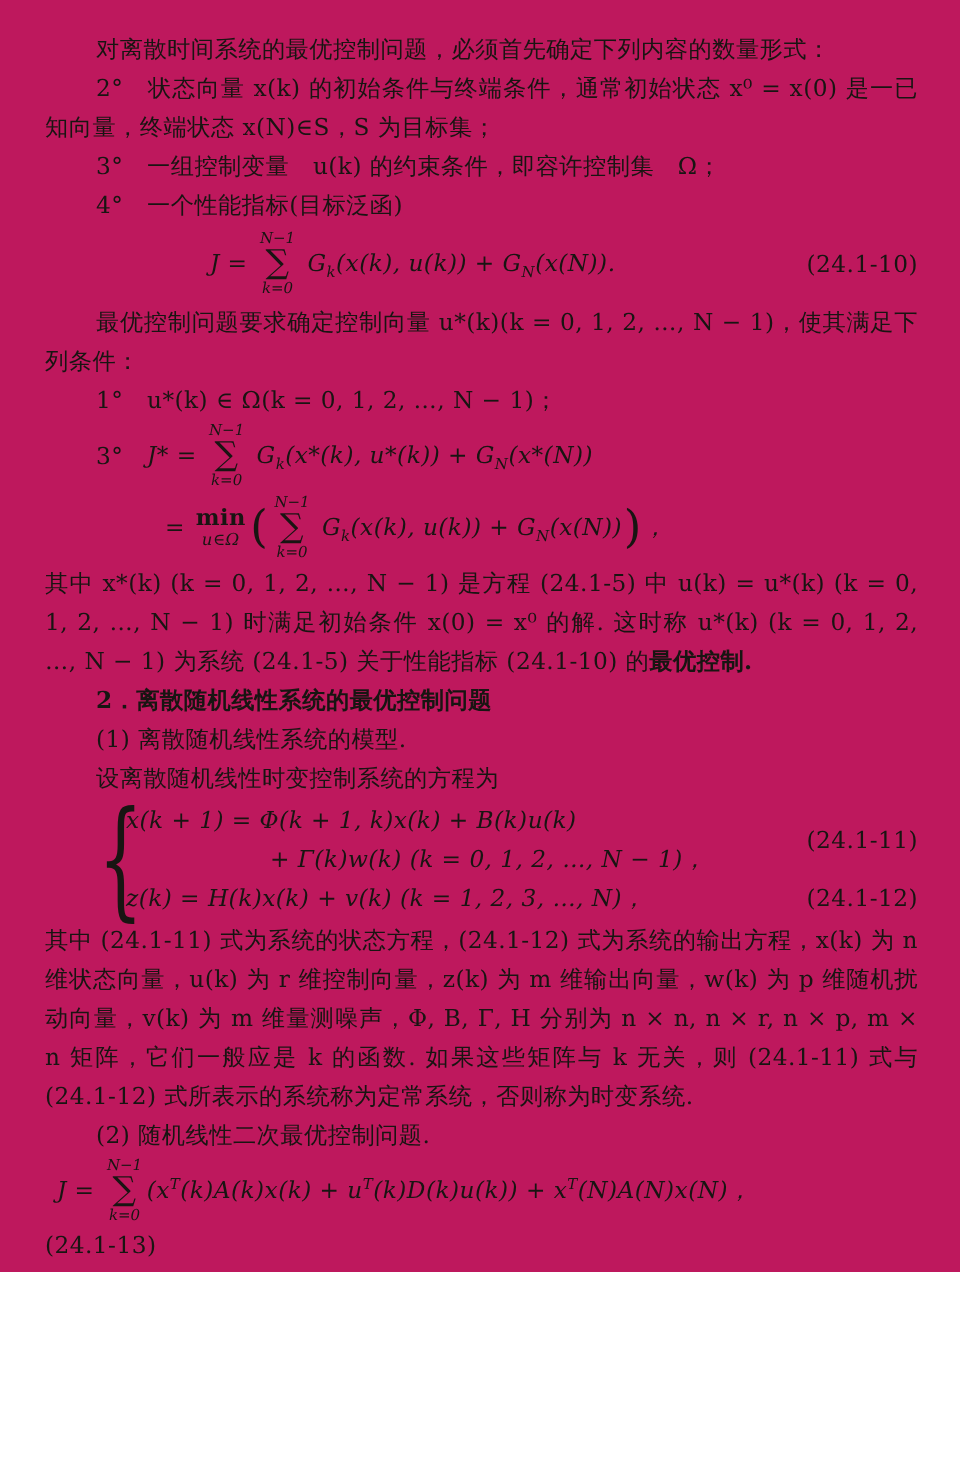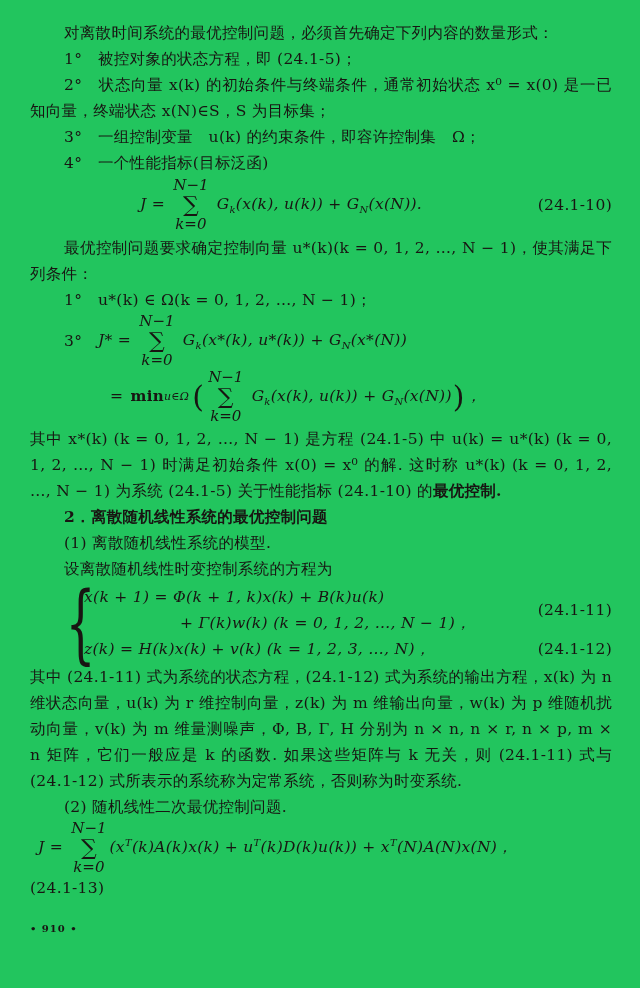--- a/index.html
+++ b/index.html
@@ -1,41 +1,41 @@
 <!DOCTYPE html>
 <html><head>
 <meta charset="utf-8">
 <style>
   html, body { margin:0; padding:0; }
   body {
     width:640px; height:988px; background:#ffffff;
     font-family:"DejaVu Serif","Liberation Serif",serif;
   }
   .page {
-    box-sizing:border-box; width:640px; height:988px; overflow:hidden;
-    background:#22c55e; color:#181512;
+    box-sizing:border-box; width:640px; height:848px; overflow:hidden;
+    background:#be185d; color:#181512;
     padding:20px 28px 0 30px;
     font-size:15.5px; line-height:26px;
     letter-spacing:0.3px;
   }
   .para { margin:0; text-align:justify; }
   .indent { text-indent:34px; }
   .bold { font-weight:bold; }
   .math { font-style:italic; }
   sub, sup { font-size:10px; line-height:0; font-style:italic; }
   
   .sum {
     display:inline-flex; flex-direction:column; align-items:center;
     vertical-align:middle; line-height:1; margin:0 3px; font-style:normal;
   }
-  .sum .lim { font-size:15px; line-height:1.15; font-style:italic; letter-spacing:0; }
+  .sum .lim { font-size:10px; line-height:1.15; font-style:italic; letter-spacing:0; }
   .sum .sym { font-size:22px; line-height:1.0; font-style:normal; }
   
   .munder {
-    display:inline-flex; flex-direction:row; align-items:center;
+    display:inline-flex; flex-direction:column; align-items:center;
     vertical-align:middle; line-height:1.05; margin:0 2px;
   }
   .munder .mo { font-style:normal; font-weight:bold; font-size:15px; }
   .munder .ml { font-size:11px; font-style:italic; }
   .bigp { font-size:30px; font-style:normal; vertical-align:middle; line-height:1; padding:0 1px; }
   
   .eqrow { display:flex; align-items:center; min-height:50px; margin:1px 0; }
   .eqlabel { margin-left:auto; font-style:normal; white-space:nowrap; }
   .off110 { margin-left:110px; }
   .mathline { display:flex; align-items:center; min-height:48px; margin:0; }
@@ -56,21 +56,20 @@
   .eq13row { margin-left:8px; min-height:48px; display:flex; align-items:center; }
   .labelline { padding-right:42px; line-height:24px; font-style:normal; }
   .pageno { margin-top:16px; font-weight:bold; font-size:10px; letter-spacing:1px; }
 </style>
 </head>
 <body>
 
 <div class="page">
 
   <p class="para indent">对离散时间系统的最优控制问题，必须首先确定下列内容的数量形式：</p>
-  <p class="para indent">1°　被控对象的状态方程，即 (24.1-5)；</p>
   <p class="para indent">2°　状态向量 x(k) 的初始条件与终端条件，通常初始状态 x⁰ = x(0) 是一已知向量，终端状态 x(N)∈S，S 为目标集；</p>
   <p class="para indent">3°　一组控制变量　u(k) 的约束条件，即容许控制集　Ω；</p>
   <p class="para indent">4°　一个性能指标(目标泛函)</p>
 
   <div class="eqrow">
     <span class="math off110">J = <span class="sum">
           <span class="lim">N−1</span>
           <span class="sym">∑</span>
           <span class="lim">k=0</span>
         </span> G<sub>k</sub>(x(k), u(k)) + G<sub>N</sub>(x(N)).</span>

